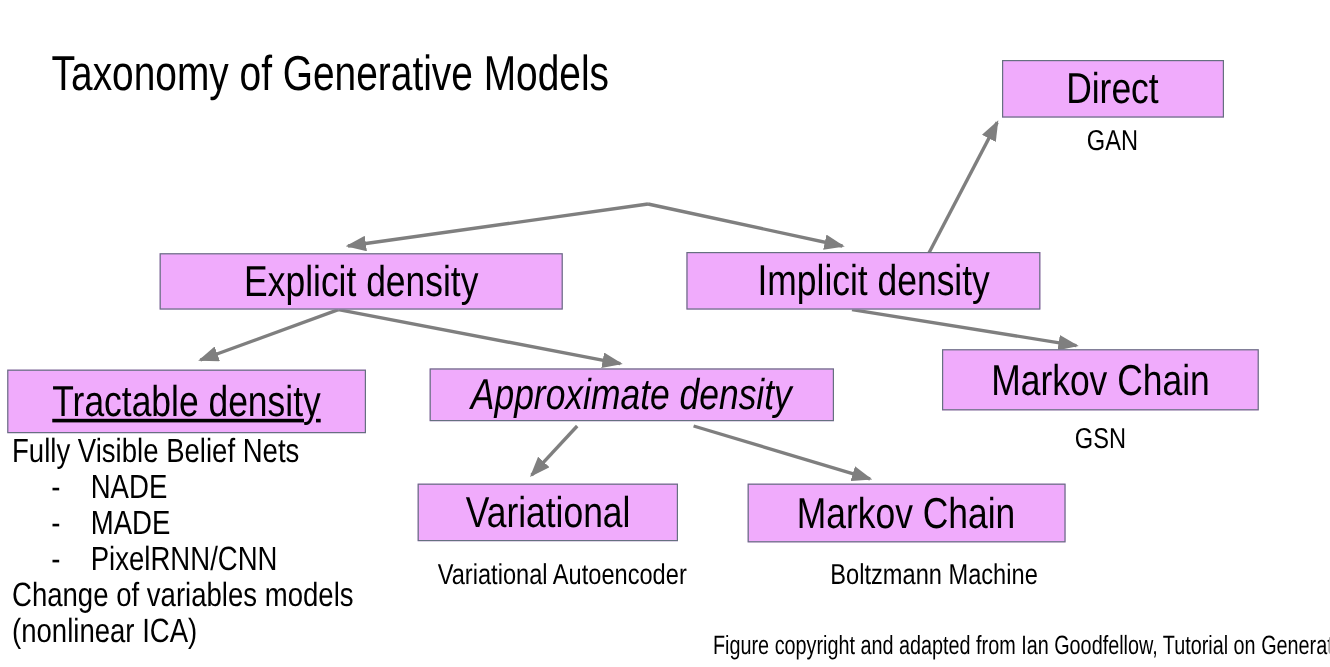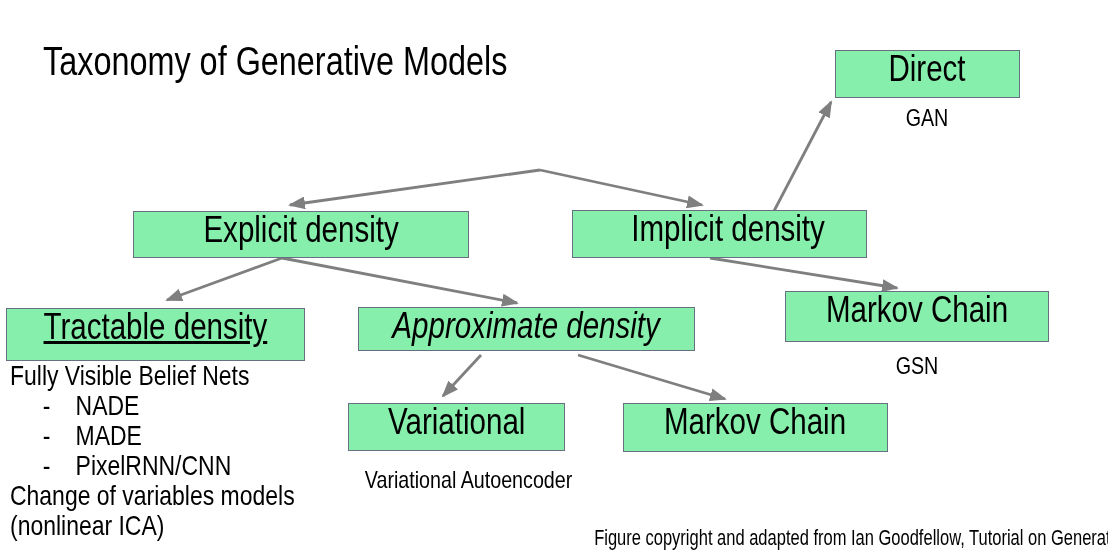--- a/index.html
+++ b/index.html
@@ -7,22 +7,22 @@
     position:relative; width:1108px; height:556px; background:#ffffff;
     font-family:"Liberation Sans", sans-serif; color:#000; overflow:hidden;
   }
   #edges { position:absolute; left:0; top:0; }
   .title {
     position:absolute; left:43px; top:30px; font-size:41px; line-height:62px;
     white-space:nowrap;
   }
   .title .cx { display:inline-block; transform:scaleX(0.79); transform-origin:0 0; }
   .node {
-    position:absolute; box-sizing:border-box; background:#86efac;
-    border:1.5px solid #667080; display:flex; justify-content:center;
+    position:absolute; box-sizing:border-box; background:#f0abfc;
+    border:1.5px solid #667080; display:flex; align-items:center; justify-content:center;
   }
   .node .lbl {
     font-size:36px; line-height:36px; white-space:nowrap;
     display:inline-block; transform:scaleX(0.82); transform-origin:50% 50%;
   }
   .node .lbl.b { font-weight:bold; }
   .sub {
     position:absolute; text-align:center; font-size:24px; line-height:34px; white-space:nowrap;
   }
   .sub .cx { display:inline-block; transform:scaleX(0.82); transform-origin:50% 50%; }
@@ -89,20 +89,23 @@
   <div class="node" style="left:348px;top:403px;width:217px;height:48px;">
     <span class="lbl">Variational</span>
   </div>
   <div class="sub" style="left:319px;top:463px;width:300px;">
     <span class="cx">Variational Autoencoder</span>
   </div>
 
   <div class="node" style="left:623px;top:403px;width:265px;height:49px;">
     <span class="lbl">Markov Chain</span>
   </div>
+  <div class="sub" style="left:628px;top:463px;width:300px;">
+    <span class="cx">Boltzmann Machine</span>
+  </div>
 
   <div class="node" style="left:785px;top:291px;width:264px;height:51px;">
     <span class="lbl">Markov Chain</span>
   </div>
   <div class="sub" style="left:785px;top:349px;width:264px;">
     <span class="cx">GSN</span>
   </div>
 
   <div class="notes">
     <div class="note-line">Fully Visible Belief Nets</div>

